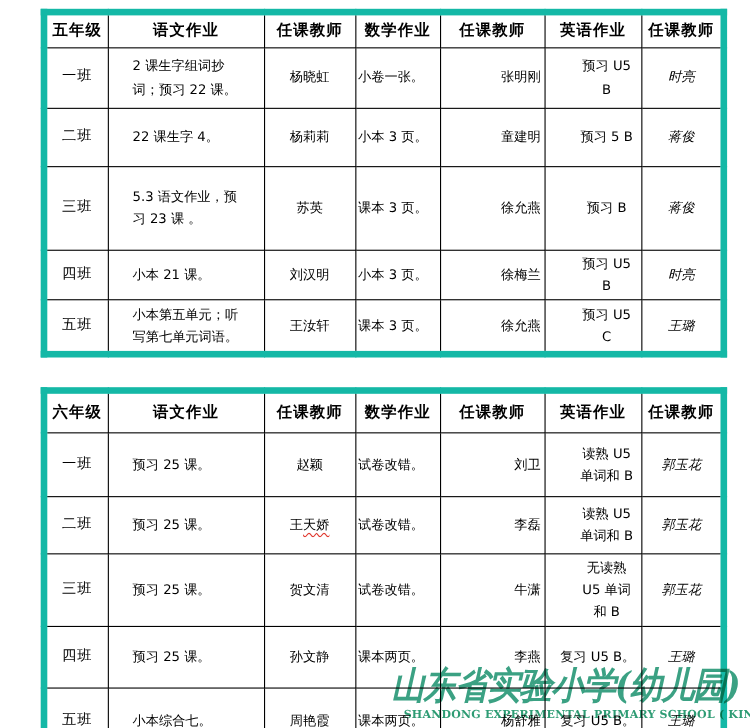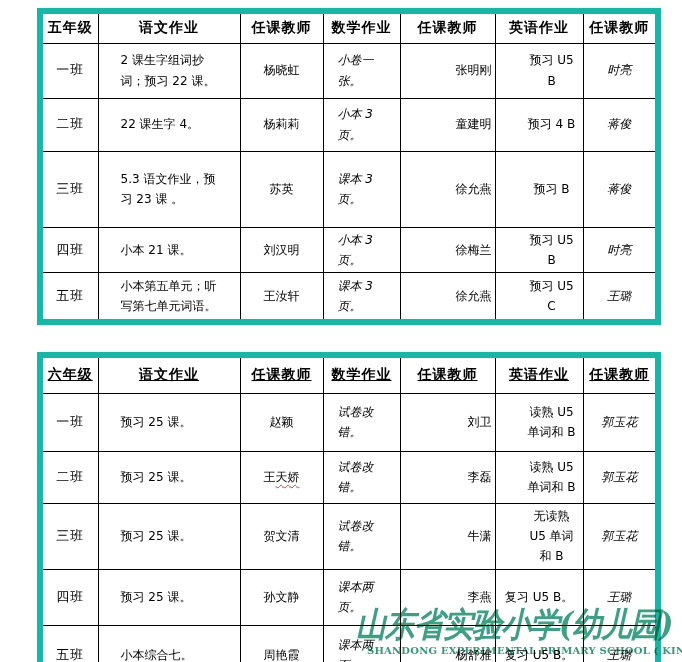--- a/index.html
+++ b/index.html
@@ -36,25 +36,25 @@
   .doc-table th {
     font-size: 14px;
     font-weight: bold;
     text-align: center;
     letter-spacing: 1px;
   }
   .doc-table td { font-size: 12px; line-height: 1.7; }
   td.c0 { text-align: center; font-size: 13px; letter-spacing: 1px; }
   td.c1 { text-align: left; padding: 2px 22px; }
   td.c2 { text-align: center; }
-  td.c3 { text-align: left; padding: 2px 14px; font-style: italic; }
+  td.c3 { text-align: left; padding: 2px 2px; }
   td.c4 { text-align: right; }
   td.c5 { text-align: center; padding-left: 28px; }
   td.c6 { text-align: center; font-style: italic; }
-  td.align-left { text-align: center; padding: 2px 5px; }
+  td.align-left { text-align: right; padding: 2px 5px; }
   .mark-blue {
     text-decoration-style: wavy;
     text-decoration-color: #3f55e0;
     text-decoration-thickness: 1px;
     text-underline-offset: 3px;
   }
   .mark-red {
     text-decoration: underline;
     text-decoration-style: wavy;
     text-decoration-color: #e0392f;
@@ -125,21 +125,21 @@
           <td class="c4"><span>张明刚</span></td>
           <td class="c5"><span>预习 U5 B</span></td>
           <td class="c6"><span>时亮</span></td>
         </tr>
         <tr style="height: 53px;">
           <td class="c0"><span>二班</span></td>
           <td class="c1"><span>22 课生字 4。</span></td>
           <td class="c2"><span>杨莉莉</span></td>
           <td class="c3"><span>小本 3 页。</span></td>
           <td class="c4"><span>童建明</span></td>
-          <td class="c5"><span>预习 4 B</span></td>
+          <td class="c5"><span>预习 5 B</span></td>
           <td class="c6"><span>蒋俊</span></td>
         </tr>
         <tr style="height: 76px;">
           <td class="c0"><span>三班</span></td>
           <td class="c1"><span>5.3 语文作业，预习 23 课 。</span></td>
           <td class="c2"><span>苏英</span></td>
           <td class="c3"><span>课本 3 页。</span></td>
           <td class="c4"><span class="mark-blue">徐允燕</span></td>
           <td class="c5"><span>预习 B</span></td>
           <td class="c6"><span>蒋俊</span></td>
@@ -169,21 +169,21 @@
     <colgroup>
       <col style="width:58px">
         <col style="width:142px">
         <col style="width:83px">
       <col style="width:77px">
         <col style="width:95px">
         <col style="width:88px">
       <col style="width:75px">
     </colgroup>
     <thead>
-        <tr style="height: 38px; text-decoration: underline;">
+        <tr style="height: 38px;">
           <th>六年级</th>
           <th>语文作业</th>
           <th>任课教师</th>
           <th>数学作业</th>
           <th>任课教师</th>
           <th>英语作业</th>
           <th>任课教师</th>
         </tr>
       </thead>
     <tbody>

